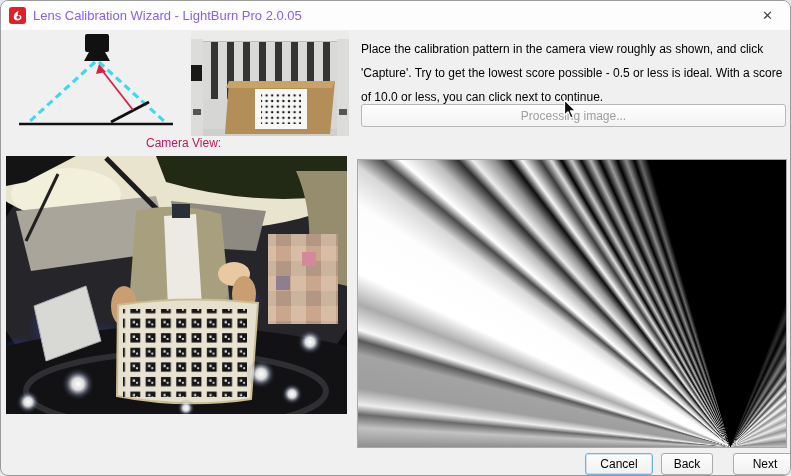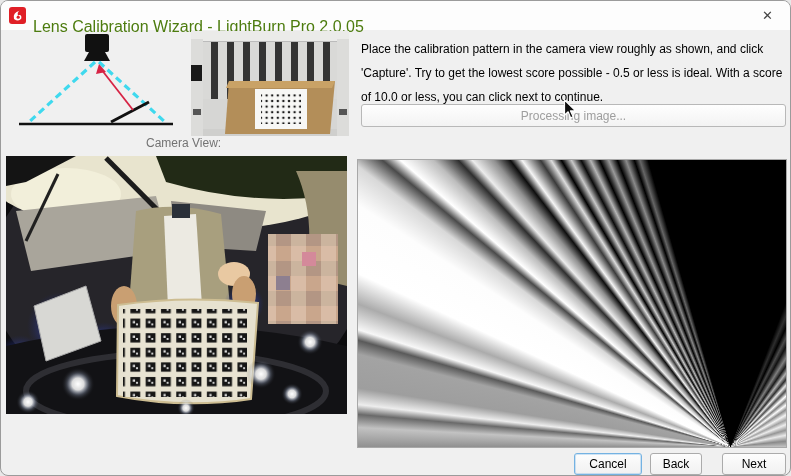--- a/index.html
+++ b/index.html
@@ -1,27 +1,27 @@
 <!DOCTYPE html>
 <html><head>
 <meta charset="utf-8">
 <style>
   html,body{margin:0;padding:0;background:#e8e8e8;font-family:"Liberation Sans",sans-serif;}
   .dialog{position:relative;width:791px;height:476px;background:#f0f0f0;border:1px solid #9b9b9b;
           border-radius:8px;overflow:hidden;box-sizing:border-box;}
   
   .titlebar{position:absolute;left:0;top:0;width:100%;height:29px;background:#fdfdfd;}
   .titlebar .app-icon{position:absolute;left:8px;top:6px;width:17px;height:17px;}
-  .titlebar .title{position:absolute;left:32px;top:11px;line-height:29px;font-size:16px;color:#4d7c0f;white-space:nowrap;}
+  .titlebar .title{position:absolute;left:32px;top:0;line-height:29px;font-size:13px;color:#8b5cf6;white-space:nowrap;}
   .close-btn{position:absolute;right:0;top:0;width:45px;height:29px;display:flex;align-items:center;justify-content:center;
              font-size:13px;color:#444;cursor:default;}
   
   .diagram{position:absolute;left:12px;top:32px;width:168px;height:98px;}
   .example-photo{position:absolute;left:190px;top:30px;width:158px;height:105px;}
-  .camera-view-label{position:absolute;left:145px;top:135px;font-size:12px;color:#737373;}
+  .camera-view-label{position:absolute;left:145px;top:135px;font-size:12px;color:#be185d;}
   
   .instructions{position:absolute;left:360px;top:36px;width:424px;font-size:12px;line-height:24px;color:#000;}
   .capture-btn{position:absolute;left:360px;top:103px;width:425px;height:23px;box-sizing:border-box;
                background:linear-gradient(#fefefe,#f3f3f3);border:1px solid #b8b8b8;border-radius:3px;
                font-family:"Liberation Sans",sans-serif;font-size:12px;color:#9e9e9e;text-align:center;padding:0;}
   .status-line{position:absolute;left:356px;top:129px;width:430px;text-align:center;font-size:12px;color:#000;white-space:nowrap;}
   .cursor{position:absolute;left:562px;top:98px;width:14px;height:21px;pointer-events:none;}
   
   .camera-image{position:absolute;left:5px;top:155px;width:341px;height:258px;background:#0c0c0e;}
   .camera-image svg{display:block;width:100%;height:100%;}
@@ -39,21 +39,21 @@
       #8a8a8a 70deg,#000000 71.5deg,#666666 72.5deg,#000000 74deg,
       #000000 111deg,#2e2e2e 113deg,#000000 115deg,#4a4a4a 117deg,
       #111111 119deg,#7e7e7e 122deg,#1a1a1a 124.5deg,#b0b0b0 127deg,
       #2e2e2e 129.5deg,#e8e8e8 132deg,#4e4e4e 134.5deg,#ffffff 137.5deg,
       #808080 140deg,#fbfbfb 143deg,#8e8e8e 146deg,#f2f2f2 150deg,
       #a2a2a2 154deg,#ececec 158deg,#969696 163deg,#e8e8e8 168deg,
       #8a8a8a 174deg,#c4c4c4 180deg);}
   
   .footer-btn{position:absolute;top:452px;height:22px;box-sizing:border-box;border-radius:3px;
               background:linear-gradient(#fdfdfd,#f1f1f1);border:1px solid #ababab;
-              font-family:"Liberation Sans",sans-serif;font-size:12px;color:#000;text-align:center;padding:0;}
+              font-family:"Liberation Sans",sans-serif;font-size:12px;color:#000;text-align:center;padding:0;margin-left:11px;}
   .btn-cancel{left:573px;width:68px;border-color:#74b2e2;box-shadow:0 0 0 1px rgba(120,180,230,.35) inset;}
   .btn-back{left:649px;width:52px;}
   .btn-next{left:721px;width:64px;}
 </style>
 </head>
 <body>
 
 <div class="dialog">
 
   <div class="titlebar">

